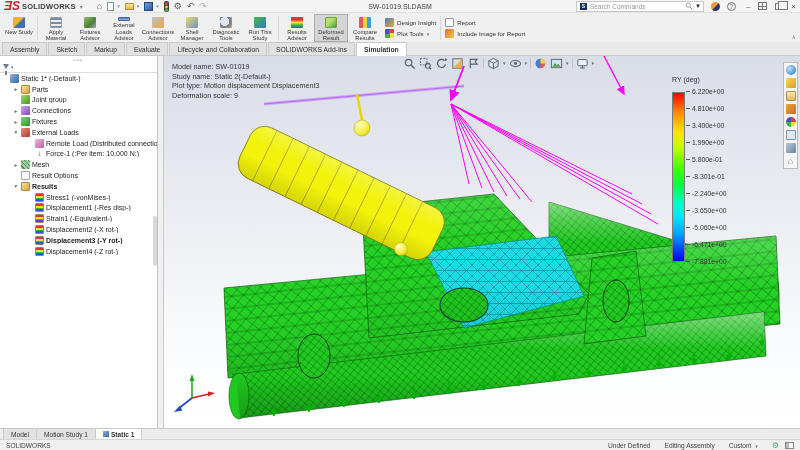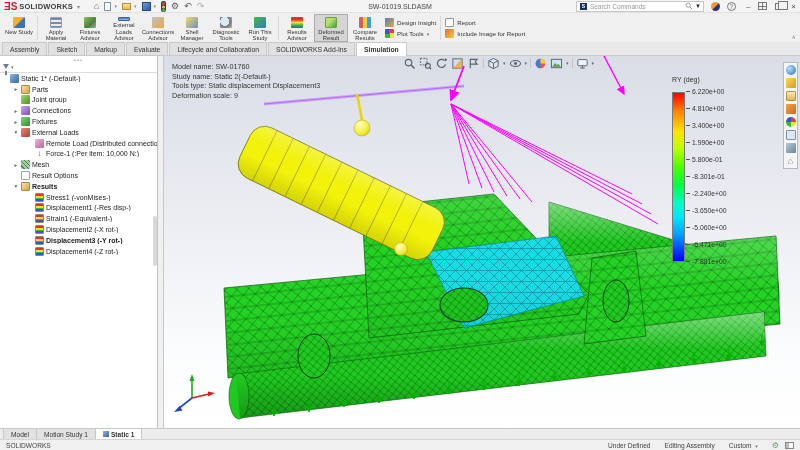--- a/index.html
+++ b/index.html
@@ -4,21 +4,21 @@
 <style>
   * { margin:0; padding:0; box-sizing:border-box; }
   html,body { width:800px; height:450px; overflow:hidden;
     font-family:"Liberation Sans","DejaVu Sans",sans-serif; font-size:7px; color:#222;
     background:#f0f0f0; -webkit-font-smoothing:antialiased; }
 
   
   #titlebar { height:13px; background:#f4f4f4; display:flex; align-items:center;
     padding:0 4px; position:relative; border-bottom:1px solid #e2e2e2; }
   .logo { display:flex; align-items:center; gap:2px; font-size:7.5px; }
-  .logo-mark { color:#d01f2e; font-weight:bold; font-size:10px; }
+  .logo-mark { color:#d01f2e; font-weight:bold; font-size:12px;font-style:italic; }
   .logo-text { color:#3c3c3c; font-weight:bold; letter-spacing:.2px; }
   .logo-caret { color:#888; font-size:6px; margin-left:2px; }
   .qa { display:flex; align-items:center; gap:5px; margin-left:14px; }
   .qa .g { font-size:9px; color:#5a5a5a; line-height:9px; }
   .qa .dd { font-size:5px; color:#888; margin-left:-2px; }
   .ico-doc { width:7px; height:9px; background:#fff; border:1px solid #7d93a8; }
   .ico-folder { width:9px; height:7px; background:linear-gradient(#fde49a,#e8b64e); border:1px solid #b89140; }
   .ico-save { width:9px; height:9px; background:linear-gradient(135deg,#6f9bd4,#2e5ea6); border:1px solid #24477e; }
   .ico-traffic { width:5px; height:11px; border-radius:2px; background:#3f3f3f; position:relative; }
   .ico-traffic::before { content:""; position:absolute; left:1px; top:1.2px; width:3px; height:3px;
@@ -372,23 +372,23 @@
       <span class="ti ti-plot"></span>
       <span class="tlabel">Displacement4 (-Z rot-)</span>
     </div>
     <div id="tree-scroll"></div>
   </div>
   <div id="splitter"></div>
 
   <div id="viewport">
 
     <div id="model-info">
-      <div>Model name: SW-01760</div>
+      <div>Model name: SW-01019</div>
       <div>Study name: Static 2(-Default-)</div>
-      <div>Tools type: Static displacement Displacement3</div>
+      <div>Plot type: Motion displacement Displacement3</div>
       <div>Deformation scale: 9</div>
     </div>
 
     <div id="headsup">
       <span class="hu">
         <svg width="13" height="13" viewBox="0 0 14 14">
             <circle cx="6" cy="6" r="3.5" fill="none" stroke="#56606e" stroke-width="1.2"></circle>
             <line x1="8.7" y1="8.7" x2="12.4" y2="12.4" stroke="#56606e" stroke-width="1.5"></line>
           </svg>
         </span>

